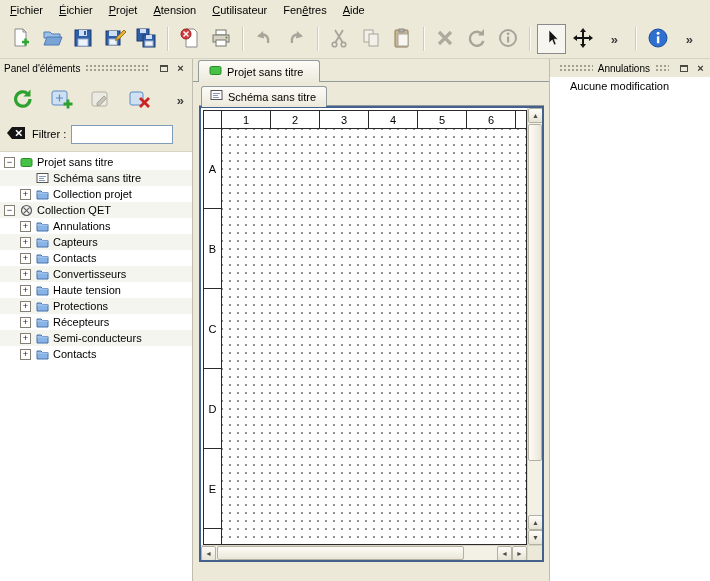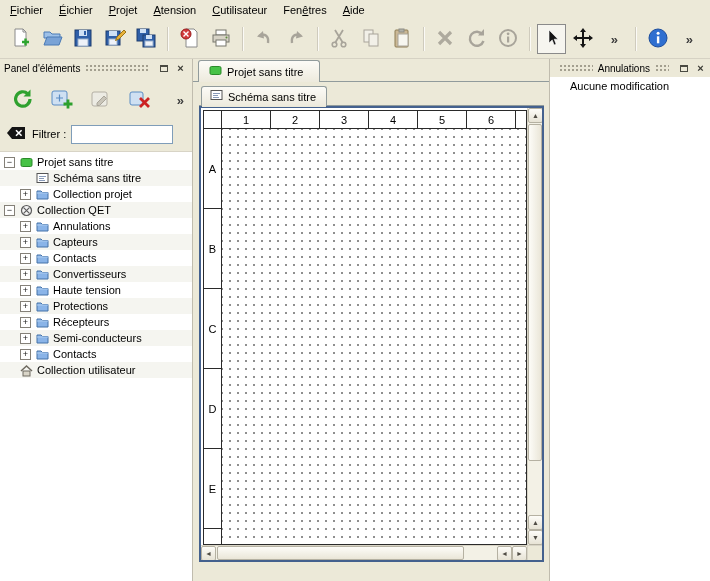--- a/index.html
+++ b/index.html
@@ -430,30 +430,20 @@
     </div>
     <div class="trow d1">
       <span class="texp">+</span>
       <span class="tico">
           <svg width="13" height="13" viewBox="0 0 13 13">
             <path d="M1 3h4l1.5 1.5H12V11H1z" fill="#8ab4e8" stroke="#4472a8"></path>
             <path d="M1 5h11" stroke="#aecdf0" stroke-width="1"></path>
           </svg>
         </span>
       <span class="tlabel">Contacts</span>
-    </div>
-    <div class="trow d0">
-      <span class="texp none"></span>
-      <span class="tico">
-          <svg width="13" height="13" viewBox="0 0 13 13">
-            <path d="M1 7l5.5-5L12 7" fill="none" stroke="#6e6a60" stroke-width="1.5"></path>
-            <rect x="3" y="7" width="7" height="5" fill="#d9d5c8" stroke="#6e6a60"></rect>
-          </svg>
-        </span>
-      <span class="tlabel">Collection utilisateur</span>
     </div>
   </div>
 </div>
 
 <div class="center">
   <div class="proj-tabbar">
     <div class="tab">
       <span><svg width="13" height="11" viewBox="0 0 13 11">
             <rect x="1" y="1.5" width="11" height="8" rx="1.5" fill="#46c246" stroke="#2a8a2a"></rect>
           </svg></span>

